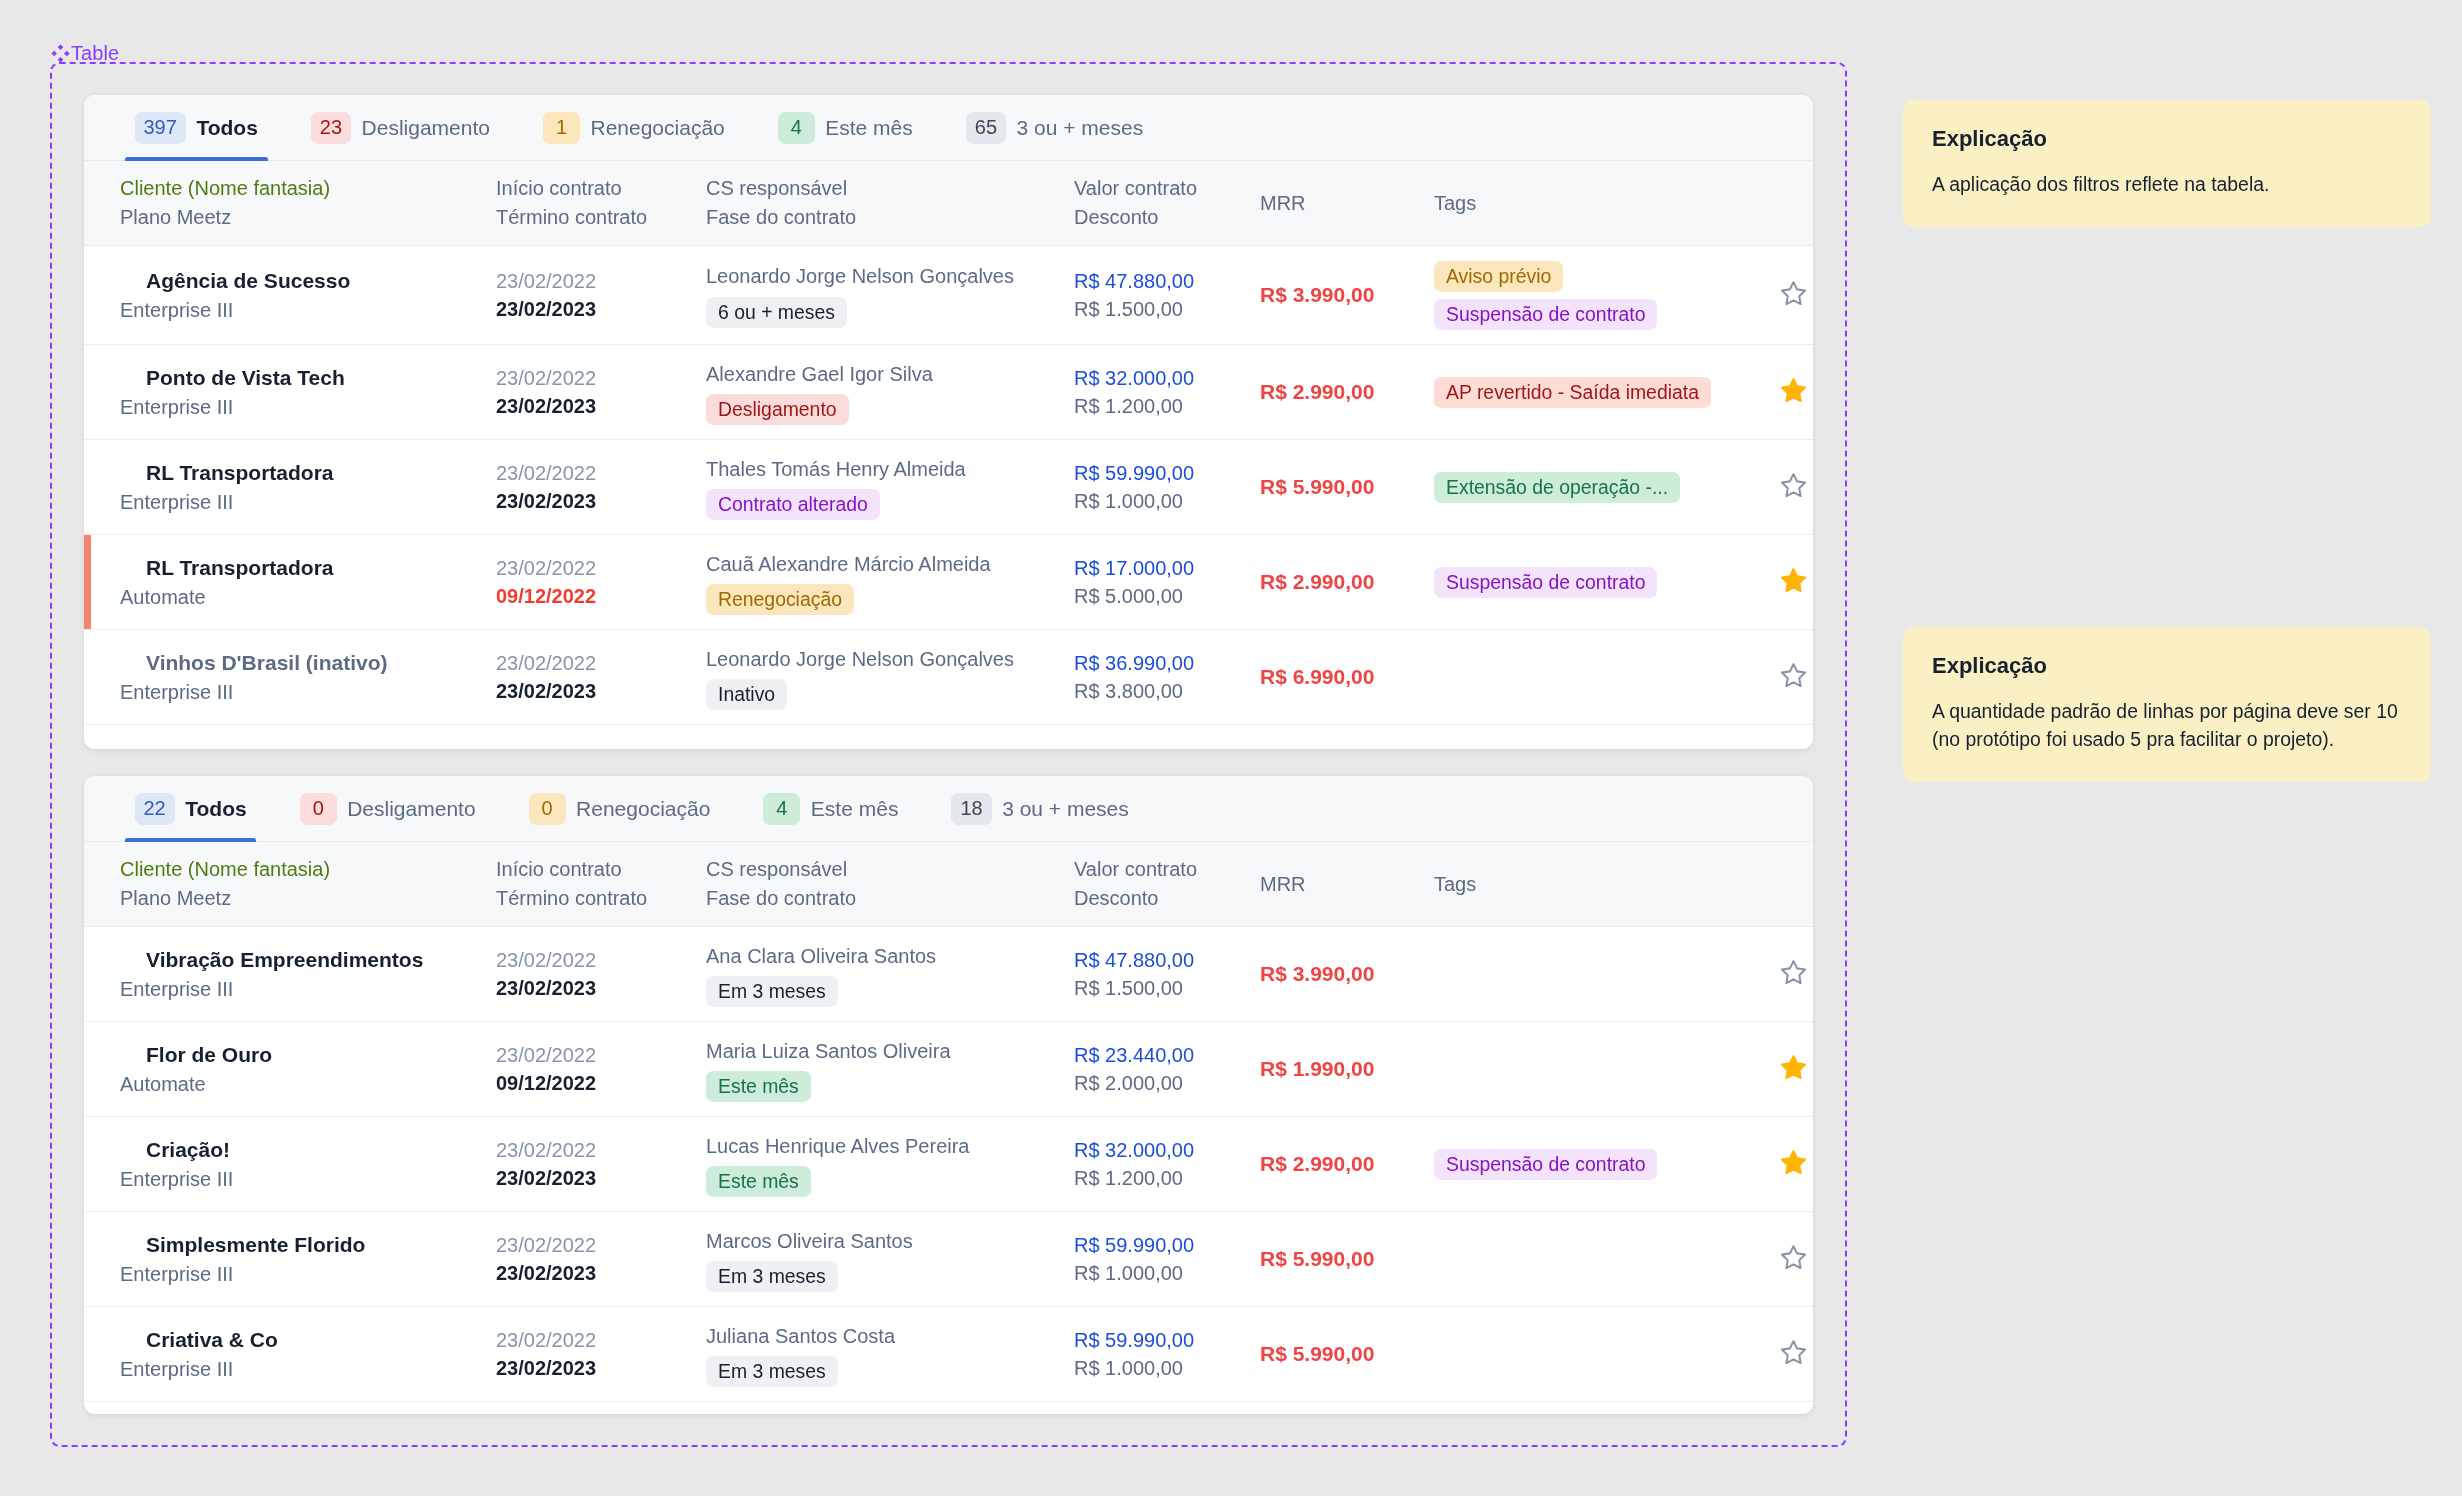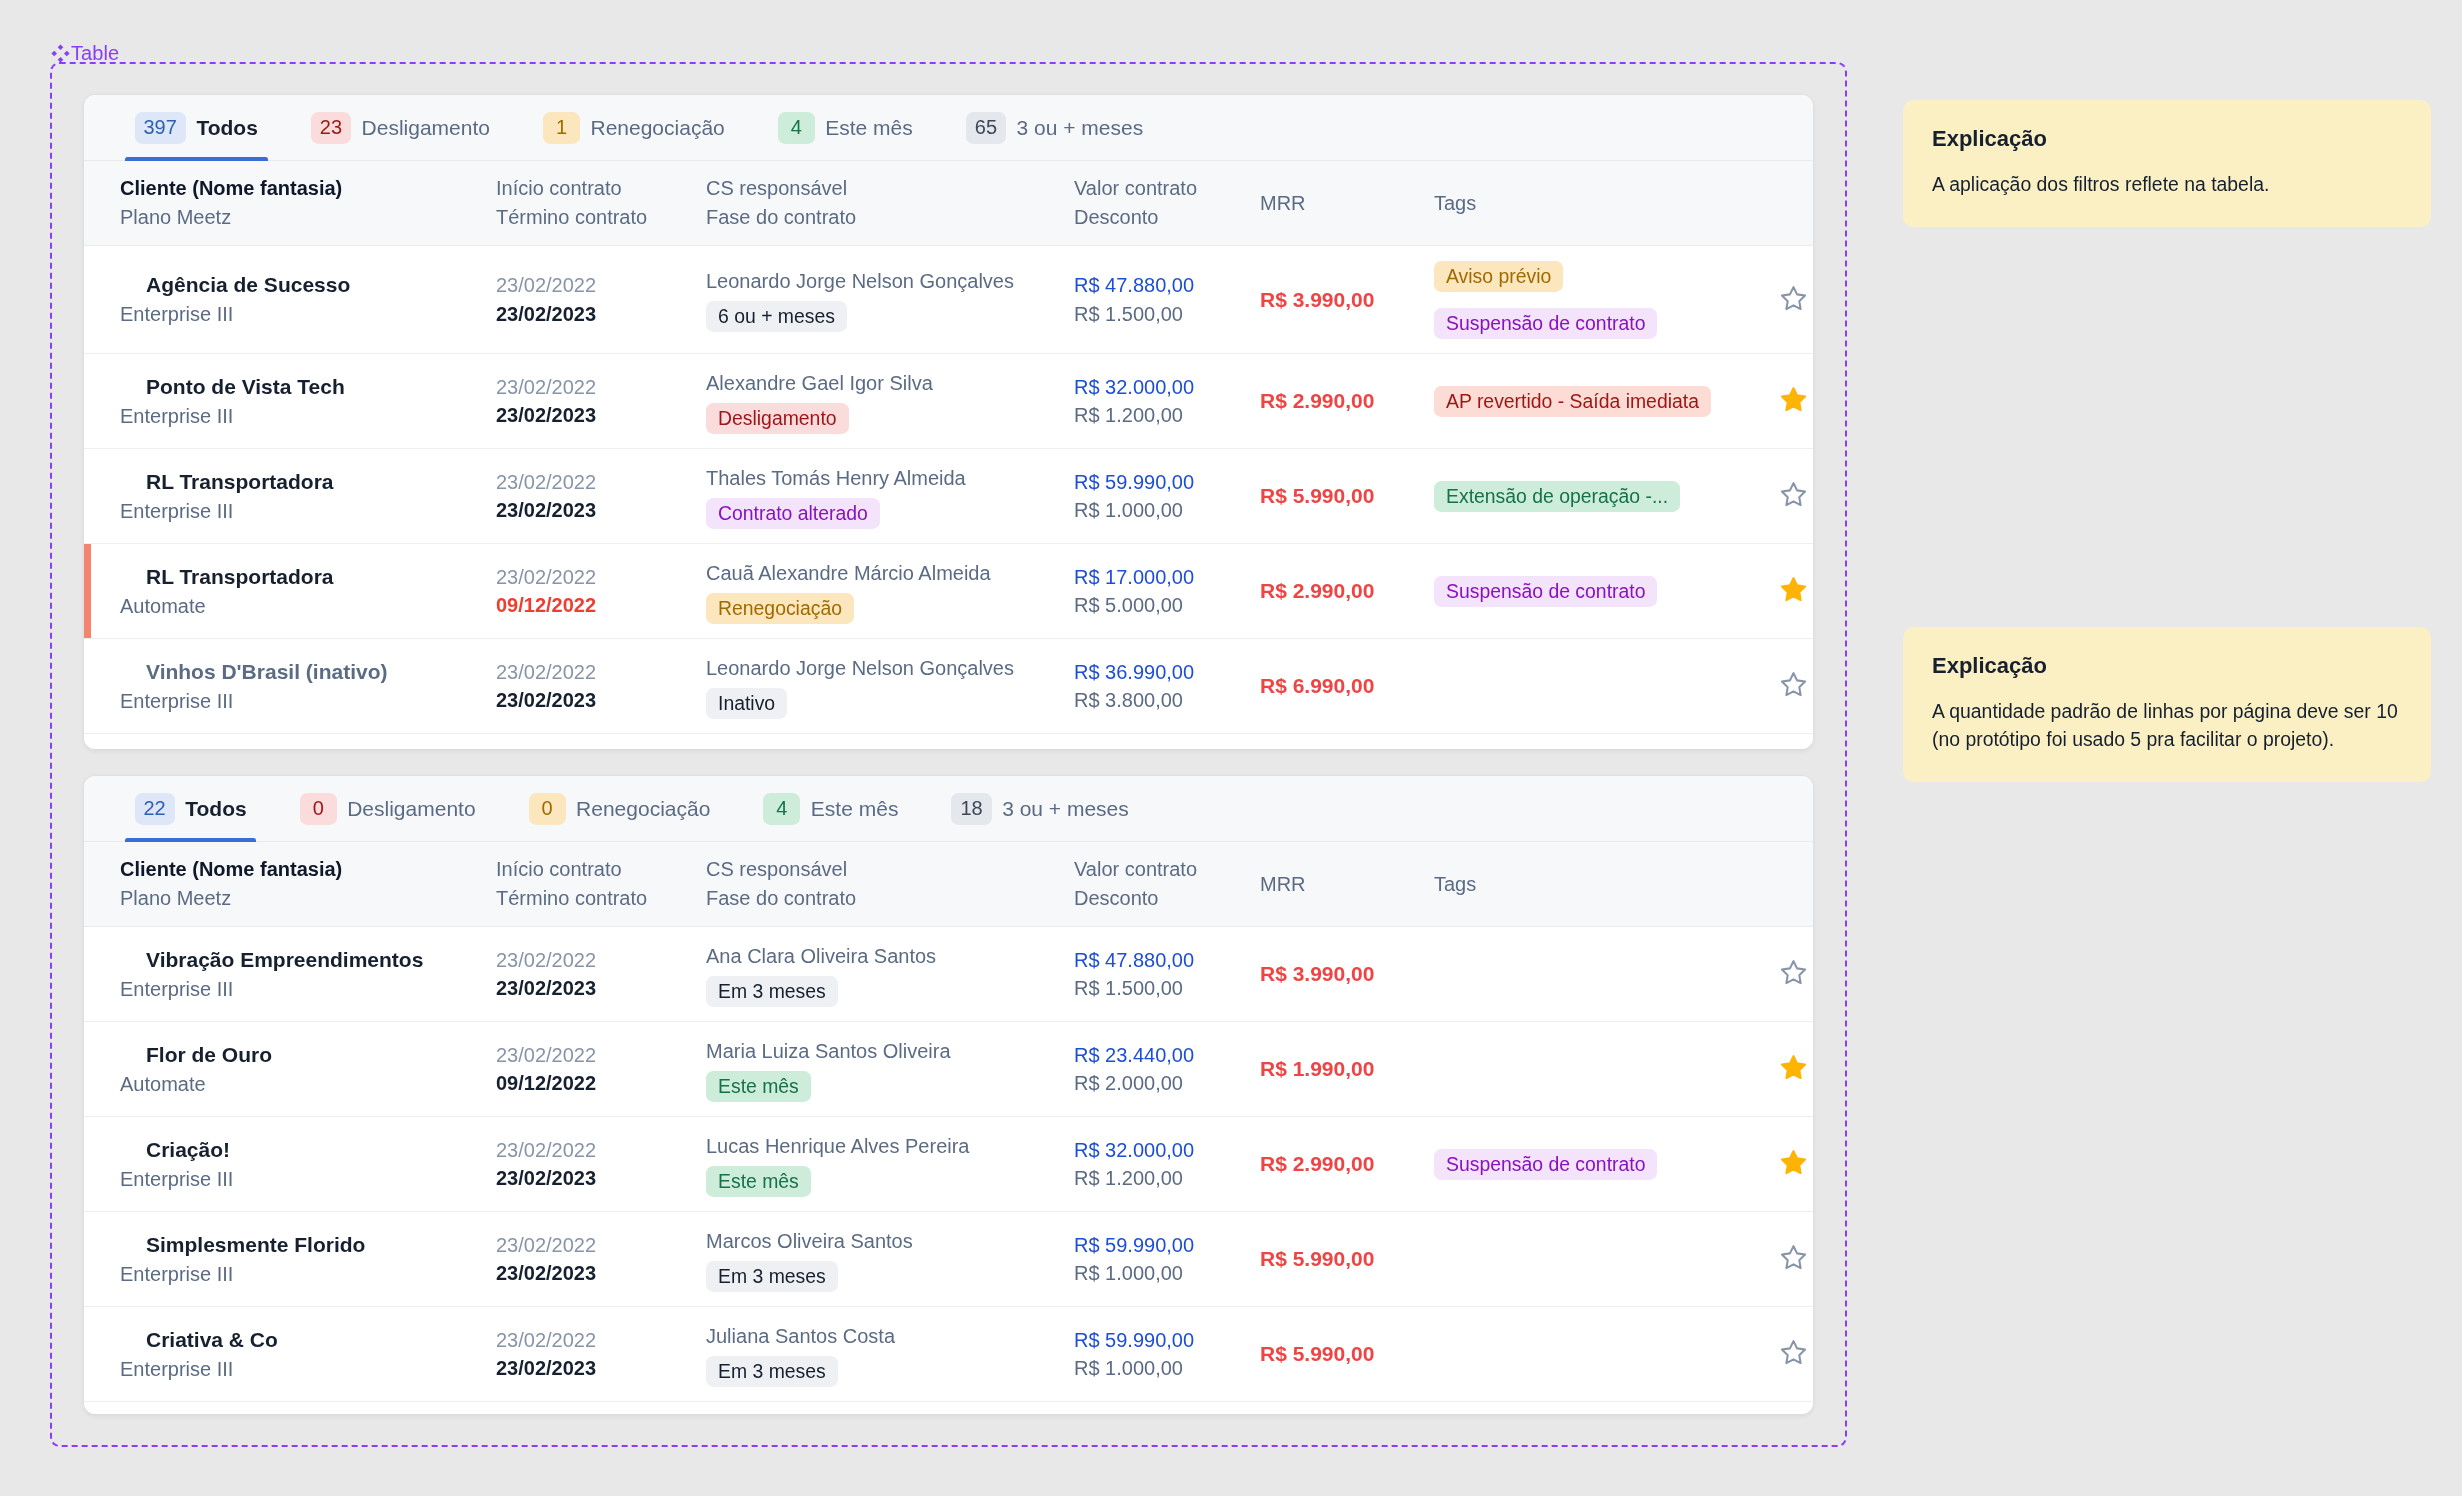--- a/index.html
+++ b/index.html
@@ -105,21 +105,21 @@
 
   thead th {
     background: #f7f8fa;
     border-bottom: 0.8px solid #e8eaee;
     text-align: left;
     vertical-align: middle;
     padding: 13px 8px;
     font-weight: normal;
   }
   .th-top   { display:block; font-size: 20px; color: #5b6b84; line-height: 1.45; }
-  .th-top.b { color: #0f172a; font-weight: bold; }
+  .th-top.b { color: #4d7c0f; font-weight: normal; }
   .th-sub   { display:block; font-size: 20px; color: #5b6b84; line-height: 1.45; }
 
   .col-client  { width: 404px; padding-left: 36px !important; }
   .col-dates   { width: 210px; }
   .col-cs      { width: 368px; }
   .col-valor   { width: 186px; }
   .col-mrr     { width: 174px; }
   .col-tags    { width: 323px; }
   .col-star    { width: 89px; }
 
@@ -156,21 +156,21 @@
   .chip-red    { background: #fbdcdc; color: #9e1515; }
   .chip-purple { background: #f4e4fb; color: #8a11c0; }
   .chip-amber  { background: #fbe6bd; color: #a06a00; }
   .chip-green  { background: #cdecd9; color: #17724a; }
   .chip-salmon { background: #fcdcd4; color: #9e1515; }
 
   .money-top { font-size: 20px; color: #1d4ed8; line-height: 1.42; }
   .money-bot { font-size: 20px; color: #5b6b84; line-height: 1.42; }
   .mrr { font-size: 21px; color: #ef4444; font-weight: bold; }
 
-  .tag-stack { display: flex; flex-direction: column; gap: 16px; align-items: flex-start; }
+  .tag-stack { display: flex; flex-direction: column; gap: 7px; align-items: flex-start; }
 
   .cell-star { text-align: center; }
   .star { width: 29px; height: 29px; display:inline-block; cursor: pointer; }
 
   .row-accent::before {
     content: "";
     position: absolute;
     left: 0; top: 0; bottom: 0;
     width: 7.3px;
     background: #f5836f;

